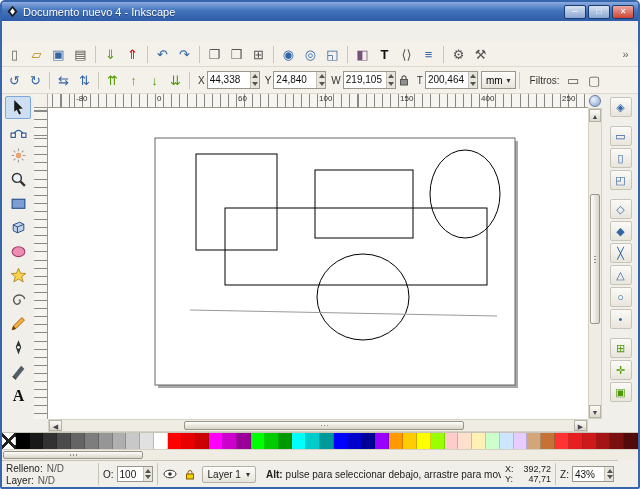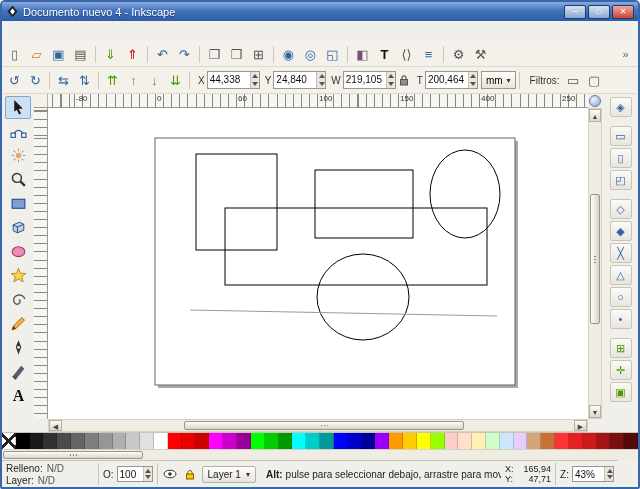--- a/index.html
+++ b/index.html
@@ -444,21 +444,21 @@
         <span class="ddarrow">▾</span>
       </span>
     </div>
     <div class="sb-msg">
       <b>Alt:</b>
       <span>pulse para seleccionar debajo, arrastre para mover la selección</span>
     </div>
     <div class="sb-xy">
       <div class="sb-row">
           <span>X:</span>
-          <span>165,94</span>
+          <span>392,72</span>
         </div>
       <div class="sb-row">
           <span>Y:</span>
           <span>47,71</span>
         </div>
     </div>
     <div class="sb-sep"></div>
     <div class="sb-zoom">
       <span>Z:</span>
       <span class="spinbox">

